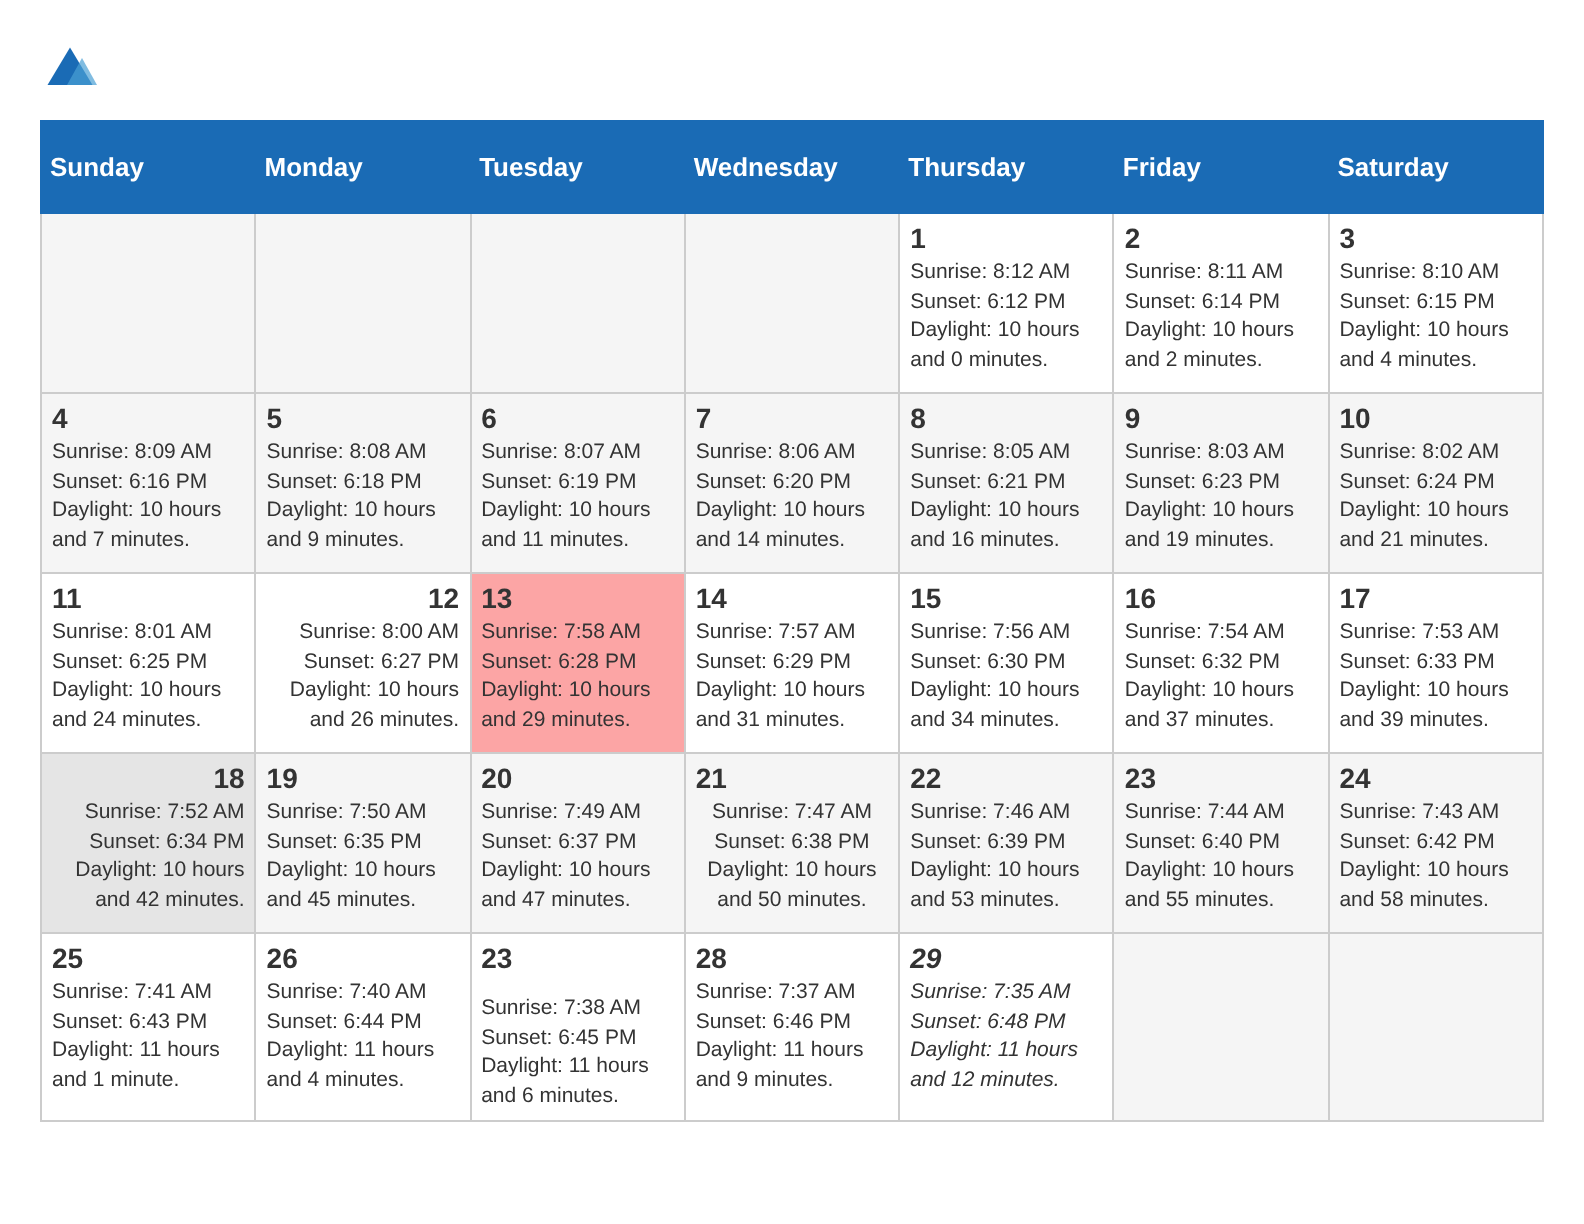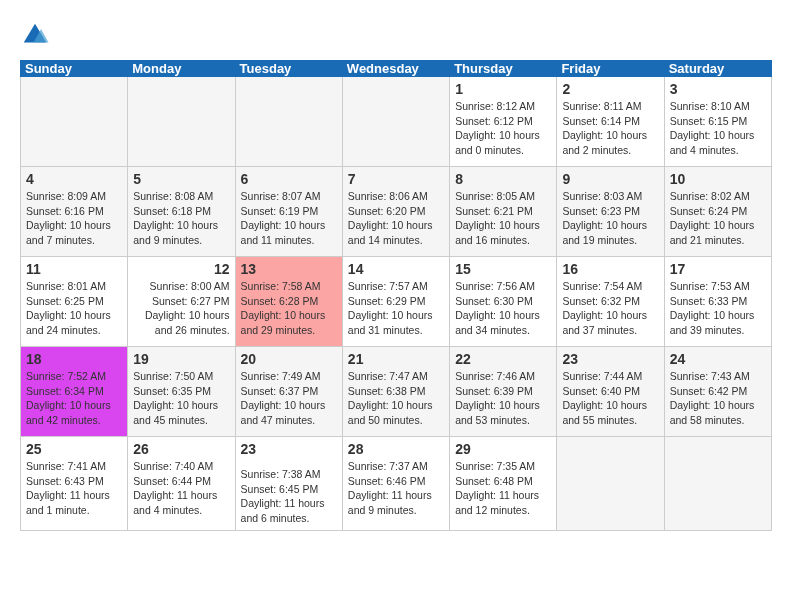--- a/index.html
+++ b/index.html
@@ -47,21 +47,21 @@
     table {
       width: 100%;
       border-collapse: collapse;
       table-layout: fixed;
     }
     th {
       background: #1a6bb5;
       color: #fff;
       font-size: 13px;
       font-weight: bold;
-      padding: 0 4px;
+      padding: 15px 4px;
       text-align: left;
       border: 1px solid #1a6bb5;
     }
     td {
       border: 1px solid #ccc;
       vertical-align: top;
       padding: 4px 5px;
       height: 90px;
       font-size: 11px;
       color: #333;
@@ -231,41 +231,41 @@
 Daylight: 10 hours and 37 minutes.</div>
         </td>
         <td style="background: rgb(255, 255, 255); margin-left: 40px;">
           <span class="day-number">17</span>
           <div class="day-info" style="white-space: pre-line;">Sunrise: 7:53 AM
 Sunset: 6:33 PM
 Daylight: 10 hours and 39 minutes.</div>
         </td>
       </tr>
       <tr>
-        <td style="background: #d946ef;">
+        <td style="background: #e5e5e5; text-align: right;">
           <span class="day-number">18</span>
           <div class="day-info" style="white-space: pre-line;">Sunrise: 7:52 AM
 Sunset: 6:34 PM
 Daylight: 10 hours and 42 minutes.</div>
         </td>
         <td style="background: rgb(245, 245, 245);">
           <span class="day-number">19</span>
           <div class="day-info" style="white-space: pre-line;">Sunrise: 7:50 AM
 Sunset: 6:35 PM
 Daylight: 10 hours and 45 minutes.</div>
         </td>
         <td style="background: rgb(245, 245, 245);">
           <span class="day-number">20</span>
           <div class="day-info" style="white-space: pre-line;">Sunrise: 7:49 AM
 Sunset: 6:37 PM
 Daylight: 10 hours and 47 minutes.</div>
         </td>
         <td style="background: rgb(245, 245, 245);">
           <span class="day-number">21</span>
-          <div class="day-info" style="white-space: pre-line;">Sunrise: 7:47 AM
+          <div class="day-info" style="white-space: pre-line; text-align: center;">Sunrise: 7:47 AM
 Sunset: 6:38 PM
 Daylight: 10 hours and 50 minutes.</div>
         </td>
         <td style="background: rgb(245, 245, 245);">
           <span class="day-number">22</span>
           <div class="day-info" style="white-space: pre-line;">Sunrise: 7:46 AM
 Sunset: 6:39 PM
 Daylight: 10 hours and 53 minutes.</div>
         </td>
         <td style="background: rgb(245, 245, 245);">
@@ -299,21 +299,21 @@
           <div class="day-info" style="white-space: pre-line; margin-top: 10px;">Sunrise: 7:38 AM
 Sunset: 6:45 PM
 Daylight: 11 hours and 6 minutes.</div>
         </td>
         <td style="background: rgb(255, 255, 255);">
           <span class="day-number">28</span>
           <div class="day-info" style="white-space: pre-line;">Sunrise: 7:37 AM
 Sunset: 6:46 PM
 Daylight: 11 hours and 9 minutes.</div>
         </td>
-        <td style="background: rgb(255, 255, 255);">
+        <td style="background: rgb(255, 255, 255); font-style: italic;">
           <span class="day-number">29</span>
           <div class="day-info" style="white-space: pre-line;">Sunrise: 7:35 AM
 Sunset: 6:48 PM
 Daylight: 11 hours and 12 minutes.</div>
         </td>
         <td class="empty"></td>
         <td class="empty"></td>
       </tr>
     </tbody>
 </table>

